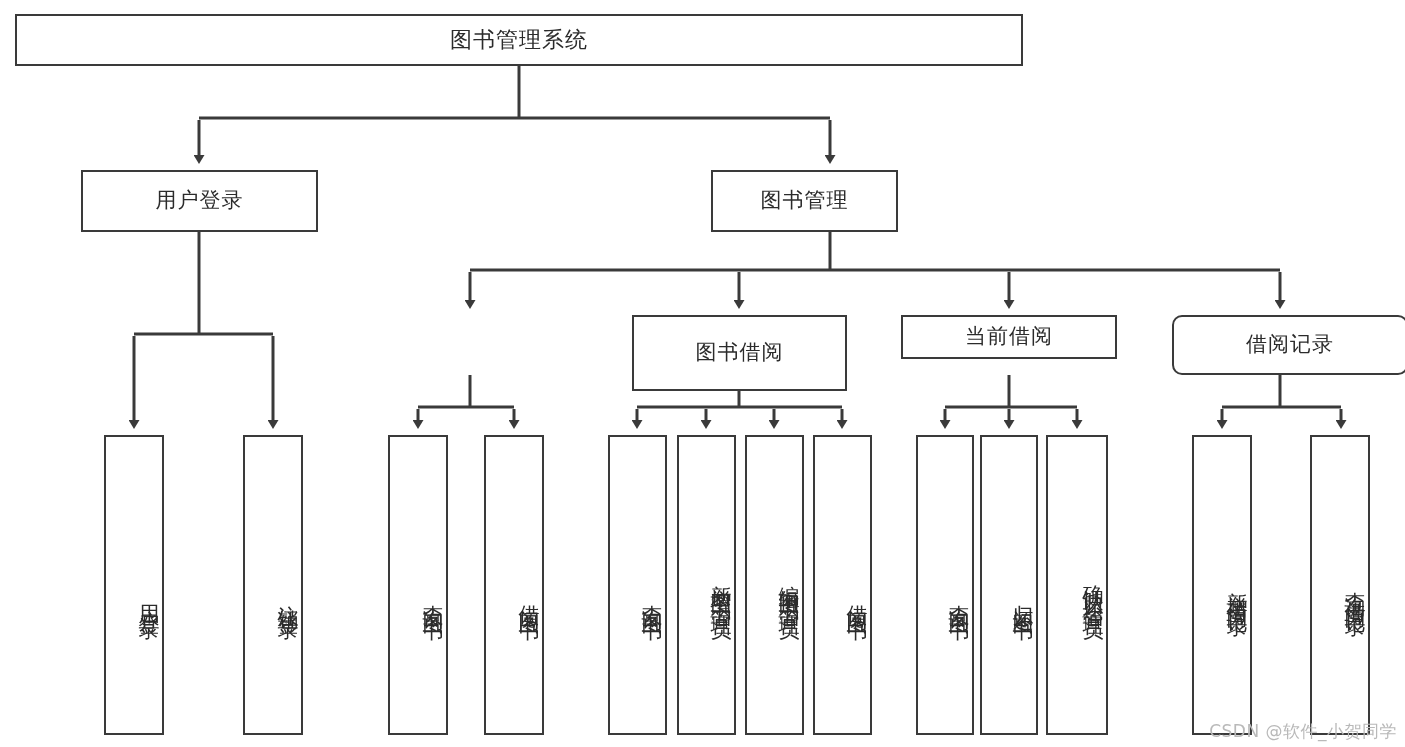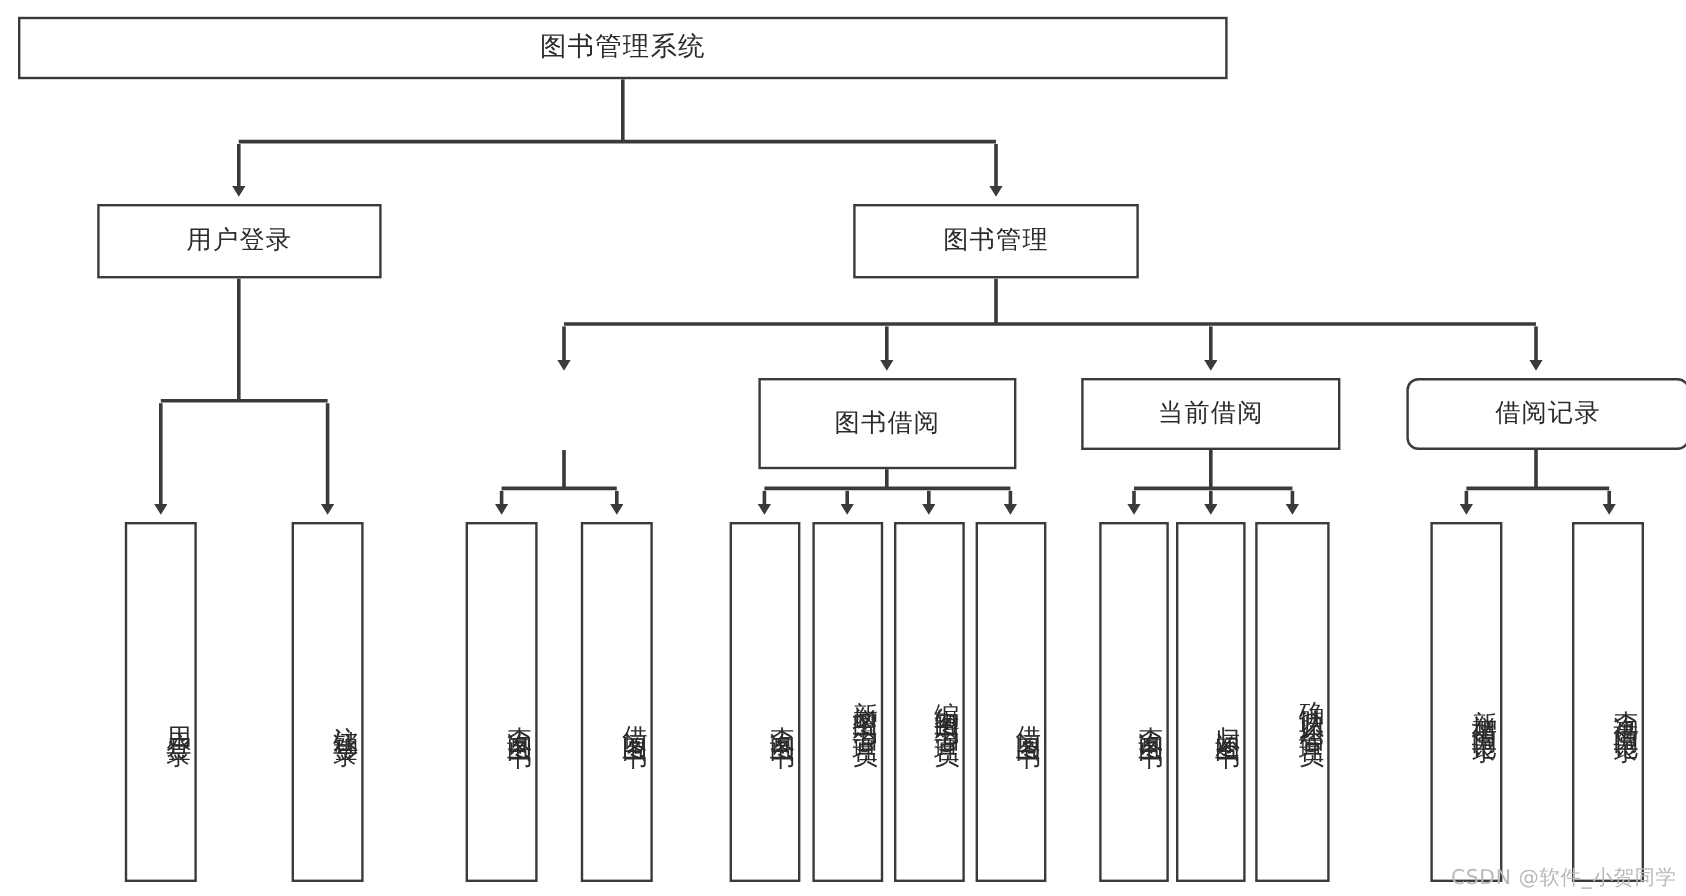--- a/index.html
+++ b/index.html
@@ -123,28 +123,28 @@
     </g>
   </svg>
 
   <div class="node horiz root" style="left:15px; top:14px; width:1008px; height:52px;">
     <span>图书管理系统</span>
   </div>
 
   <div class="node horiz" style="left:81px; top:170px; width:237px; height:62px;">
     <span>用户登录</span>
   </div>
-  <div class="node horiz" style="left:711px; top:170px; width:238px; height:62px;">
+  <div class="node horiz" style="left:711px; top:170px; width:187px; height:62px;">
     <span>图书管理</span>
   </div>
 
   <div class="node horiz" style="left:632px; top:315px; width:215px; height:76px;align-items:center;">
     <span>图书借阅</span>
   </div>
-  <div class="node horiz" style="left:901px; top:315px; width:216px; height:60px;">
+  <div class="node horiz" style="left:901px; top:315px; width:216px; height:44px;">
     <span>当前借阅</span>
   </div>
   <div class="node horiz" style="left:1172px; top:315px; width:236px; height:60px;border-radius:10px;">
     <span>借阅记录</span>
   </div>
 
   <div class="node vert" style="left:104px; top:435px; width:60px; height:300px;">
     <span>用户登录</span>
   </div>
   <div class="node vert" style="left:243px; top:435px; width:60px; height:300px;">

